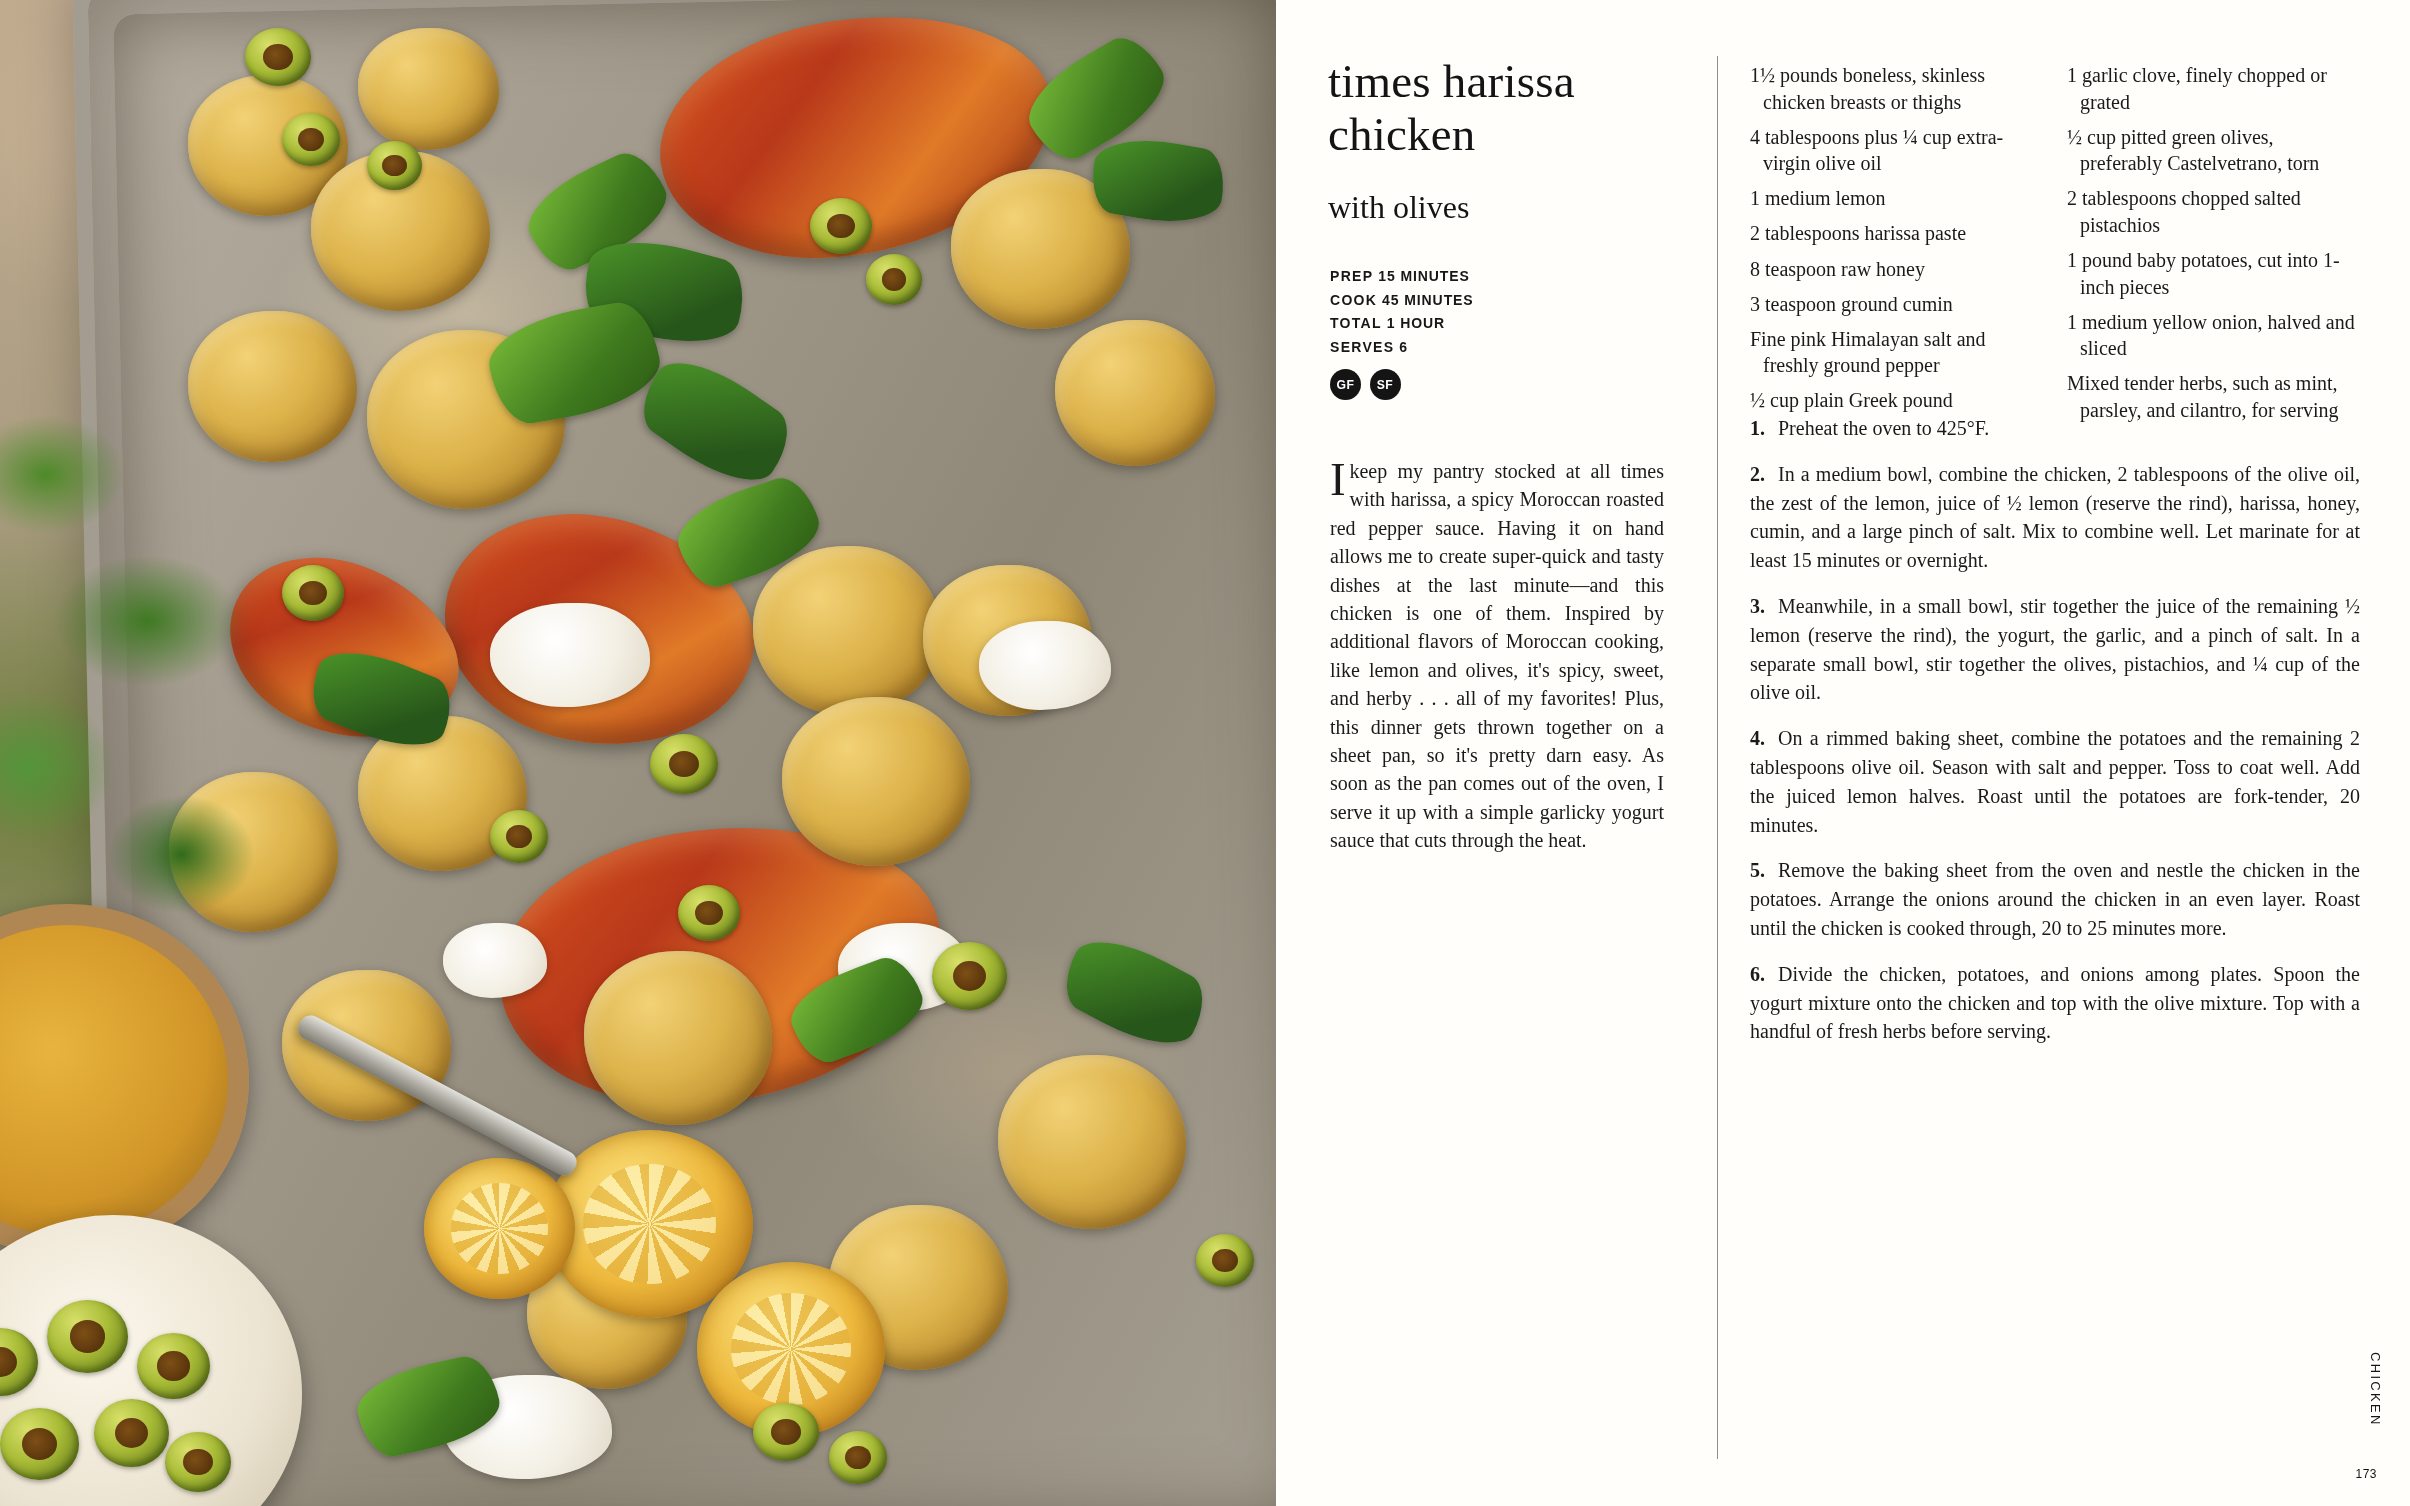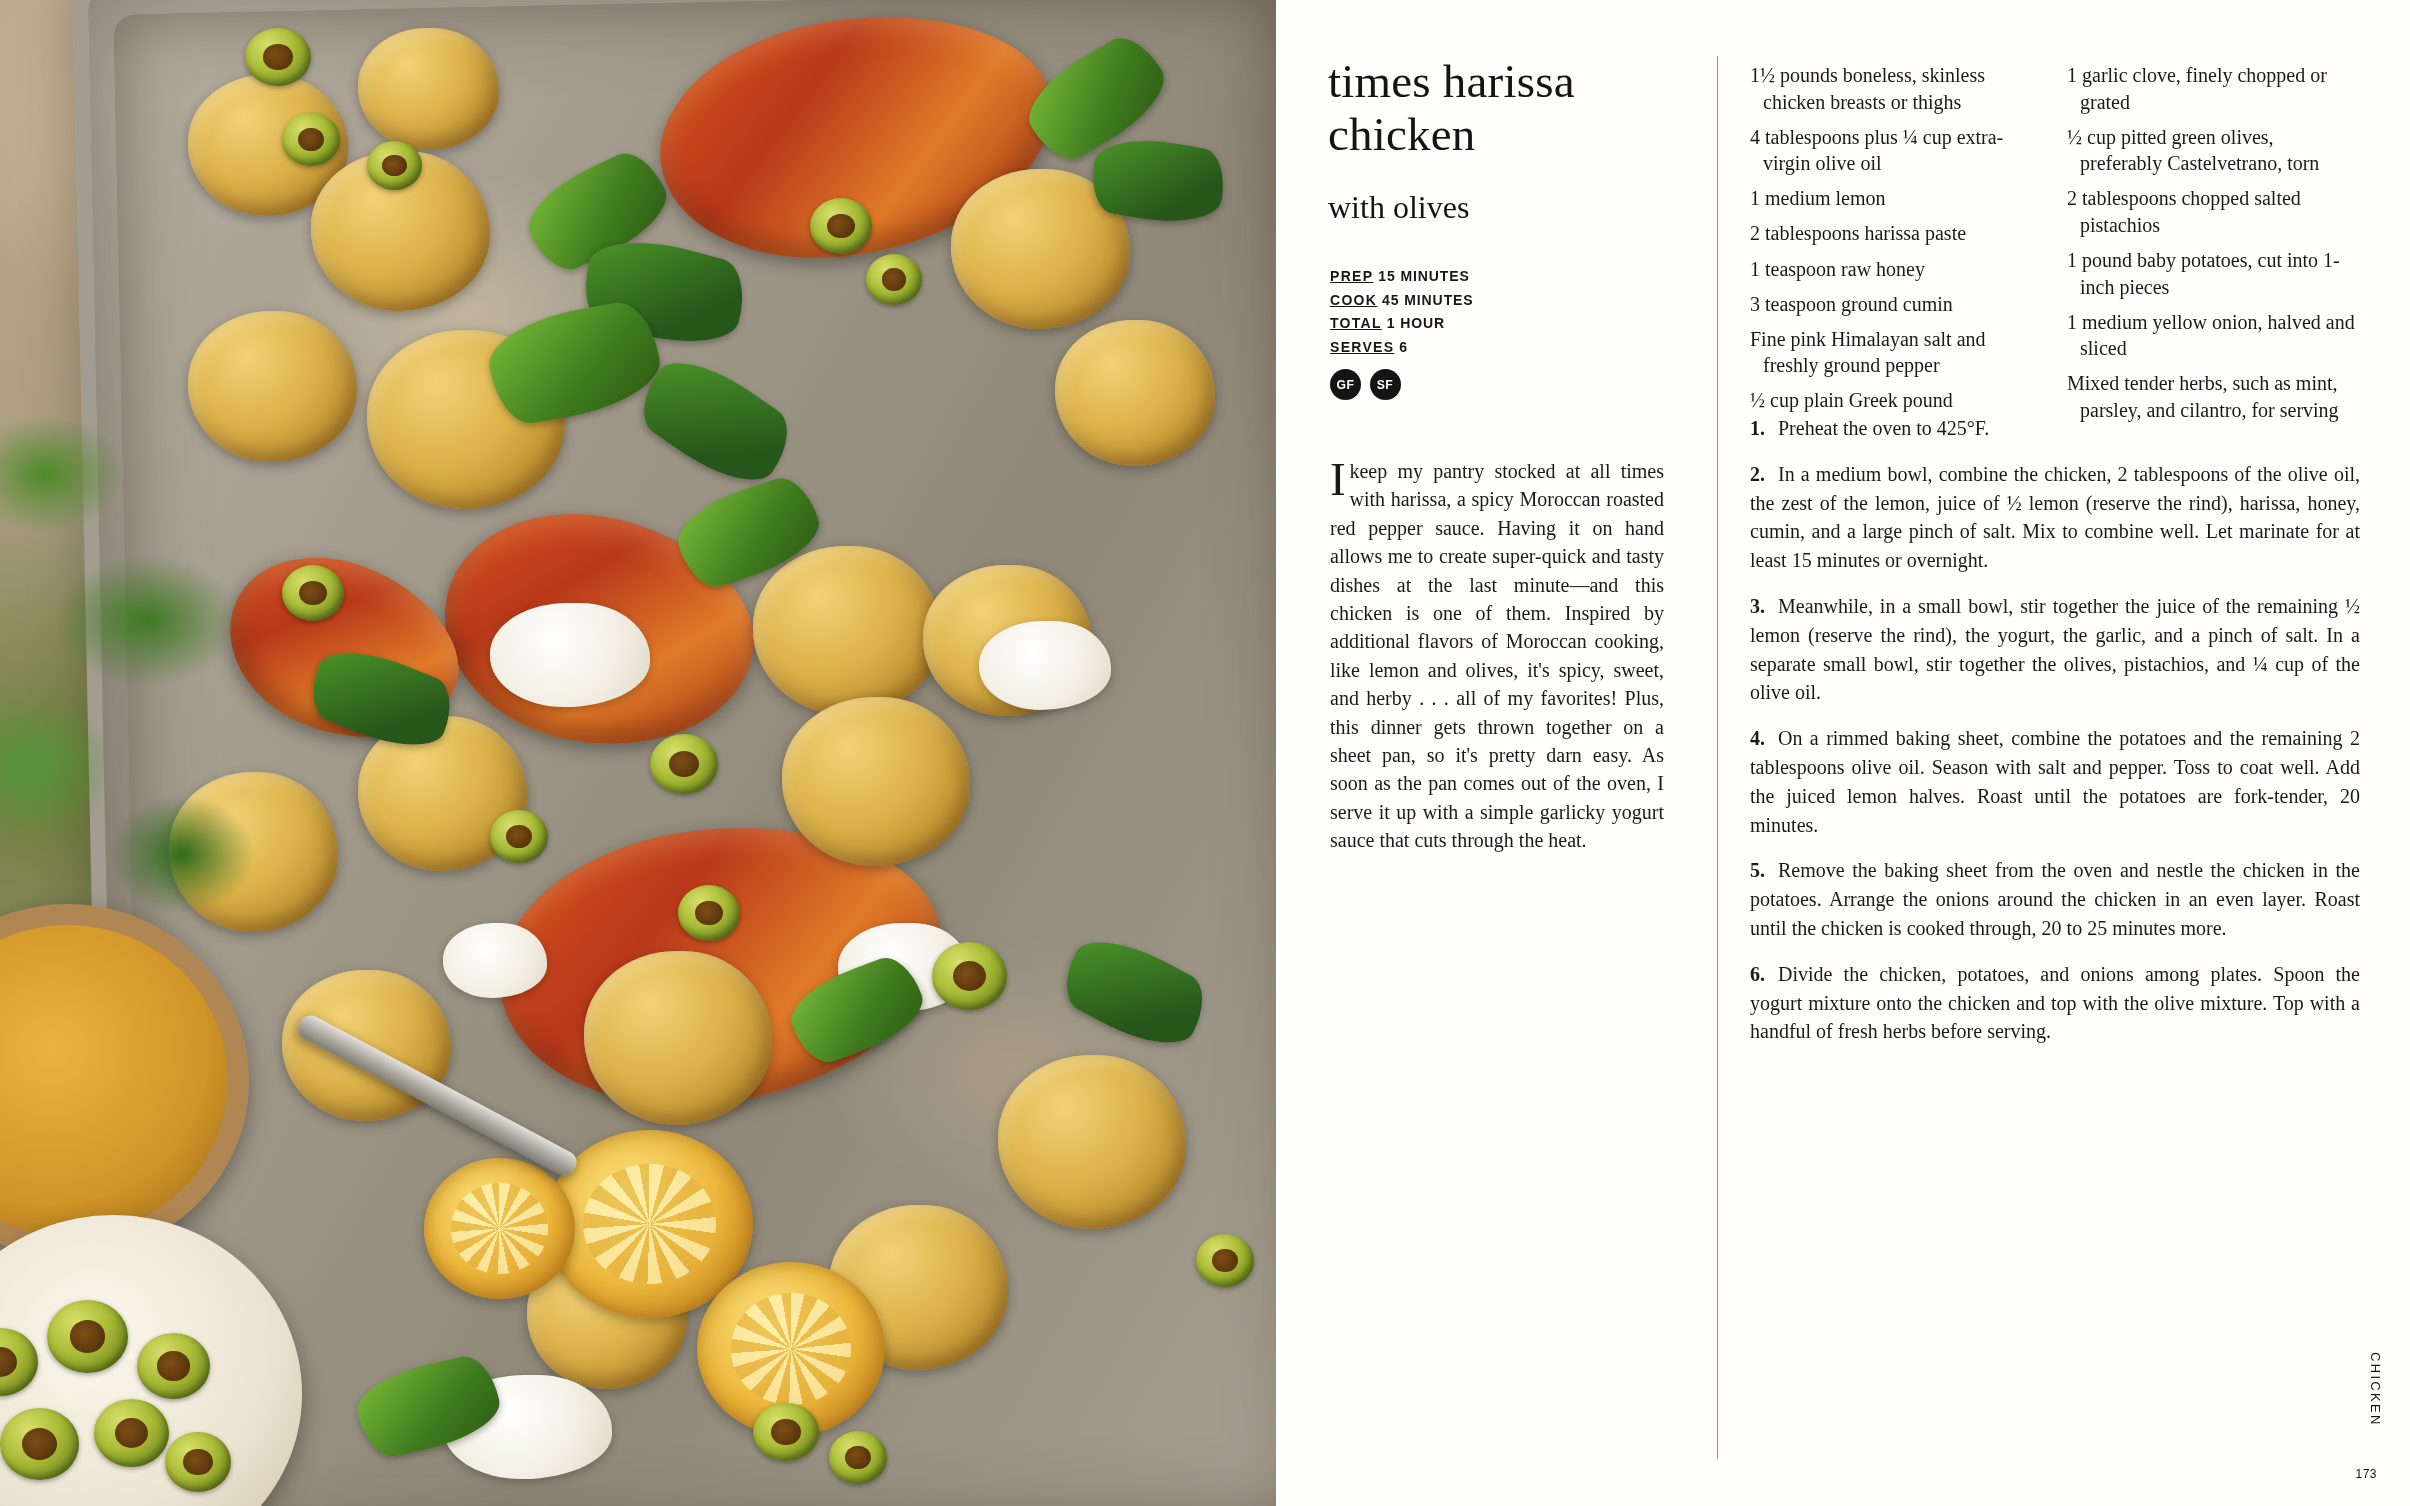--- a/index.html
+++ b/index.html
@@ -194,21 +194,20 @@
     letter-spacing: 1px;
   }
   .meta-row {
     margin-bottom: 7.5px;
     color: #171717;
     text-transform: uppercase;
   }
   .meta-row b {
     font-weight: 700;
     letter-spacing: 1.3px;
-    text-decoration: underline;
   }
   .meta-row span.val {
     font-weight: 700;
     letter-spacing: 0.9px;
   }
   .badges {
     position: absolute;
     left: 54px;
     top: 369px;
     display: flex;
@@ -426,21 +425,21 @@
       <span class="dropcap">I</span><span>keep my pantry stocked at all times with harissa, a spicy Moroccan roasted red pepper sauce. Having it on hand allows me to create super-quick and tasty dishes at the last minute—and this chicken is one of them. Inspired by additional flavors of Moroccan cooking, like lemon and olives, it's spicy, sweet, and herby . . . all of my favorites! Plus, this dinner gets thrown together on a sheet pan, so it's pretty darn easy. As soon as the pan comes out of the oven, I serve it up with a simple garlicky yogurt sauce that cuts through the heat.</span>
     </div>
 
     <div class="rule"></div>
 
     <div class="ing-col c1">
       <div class="ing-item">1½ pounds boneless, skinless chicken breasts or thighs</div>
       <div class="ing-item">4 tablespoons plus ¼ cup extra-virgin olive oil</div>
       <div class="ing-item">1 medium lemon</div>
       <div class="ing-item">2 tablespoons harissa paste</div>
-      <div class="ing-item">1 teaspoon raw honey</div>
+      <div class="ing-item">8 teaspoon raw honey</div>
       <div class="ing-item">3 teaspoon ground cumin</div>
       <div class="ing-item">Fine pink Himalayan salt and freshly ground pepper</div>
       <div class="ing-item">½ cup plain Greek pound</div>
     </div>
 
     <div class="ing-col c2">
       <div class="ing-item">1 garlic clove, finely chopped or grated</div>
       <div class="ing-item">½ cup pitted green olives, preferably Castelvetrano, torn</div>
       <div class="ing-item">2 tablespoons chopped salted pistachios</div>
       <div class="ing-item">1 pound baby potatoes, cut into 1-inch pieces</div>

